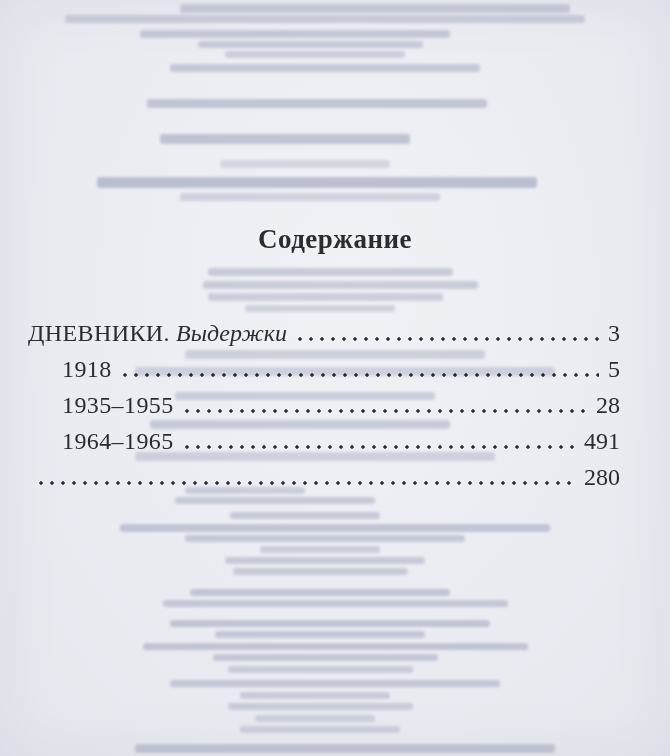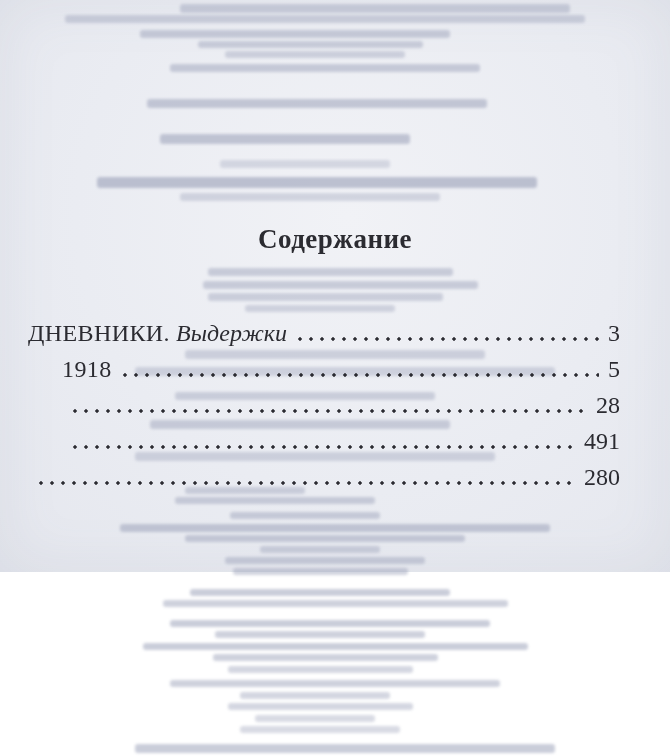--- a/index.html
+++ b/index.html
@@ -12,21 +12,21 @@
   body {
     width: 670px;
     height: 756px;
     overflow: hidden;
     font-family: "Liberation Serif", "DejaVu Serif", serif;
     color: var(--color-ink);
   }
   .page {
     position: relative;
     width: 670px;
-    height: 572px;
+    height: 756px;
     background:
       radial-gradient(ellipse at 52% 38%, #f1f2f6 0%, #eaecf2 55%, #e5e7ee 100%);
     box-shadow: inset 0 0 60px rgba(120,126,150,0.10);
   }
   
   .ghost-layer {
     position: absolute;
     inset: 0;
     pointer-events: none;
   }
@@ -134,24 +134,26 @@
     <span class="label"><span class="roman">ДНЕВНИКИ.</span><span class="italic"> Выдержки</span></span>
     <span class="leader"></span>
     <span class="pagenum">3</span>
   </div>
       <div class="toc-row indent">
     <span class="label"><span class="roman">1918</span></span>
     <span class="leader"></span>
     <span class="pagenum">5</span>
   </div>
       <div class="toc-row indent">
+    <span class="label"><span class="roman">1935–1955</span></span>
     <span class="leader"></span>
     <span class="pagenum">28</span>
   </div>
       <div class="toc-row indent">
+    <span class="label"><span class="roman">1964–1965</span></span>
     <span class="leader"></span>
     <span class="pagenum">491</span>
   </div>
       <div class="toc-row">
     <span class="leader"></span>
     <span class="pagenum">280</span>
   </div>
     </div>
 </div>
 

